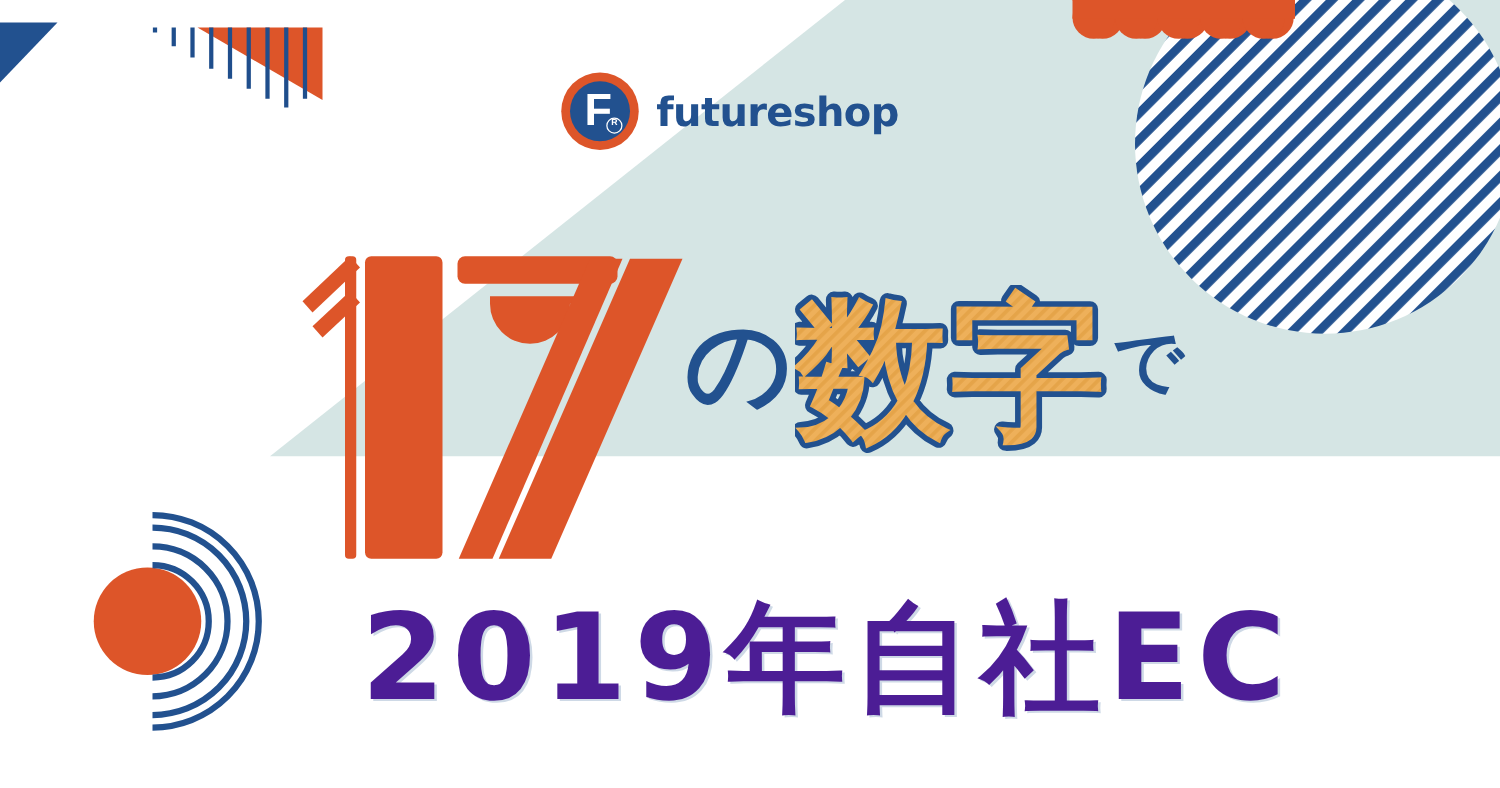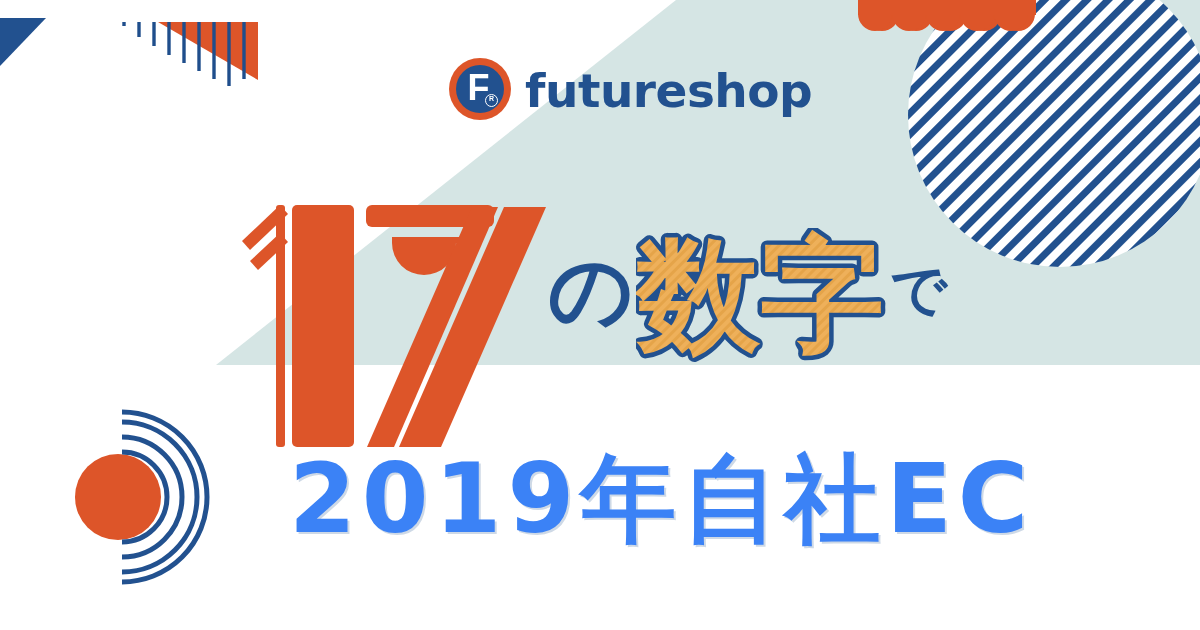--- a/index.html
+++ b/index.html
@@ -44,21 +44,21 @@
   }
   .brand-mark .rmark{
     position:absolute;right:6px;bottom:6px;
     width:11px;height:11px;border-radius:50%;
     border:1.4px solid #ffffff;
     color:#ffffff;font-size:7px;line-height:8px;
     text-align:center;font-weight:700;
   }
   .brand-word{
     color:#22518f;
-    font-size:47px;
+    font-size:32px;
     font-weight:700;
     letter-spacing:-0.5px;
     line-height:1;
     font-family:"DejaVu Sans","Liberation Sans",sans-serif;
     white-space:nowrap;
     position:relative;top:1px;
   }
 
   
   .headline{
@@ -99,22 +99,22 @@
   
   .row-furi{
     position:absolute;left:527px;top:336px;
     font-size:112px;color:#22518f;
     letter-spacing:4px;
     z-index:32;
   }
 
   
   .row-year{
-    position:absolute;left:289px;top:451px;
-    font-size:96px;color:#3b82f6;
+    position:absolute;left:289px;top:478px;
+    font-size:96px;color:#4c1d95;
     letter-spacing:6px;
     z-index:32;
   }
 
   .textshadow{
     text-shadow:2px 2px 0 rgba(34,81,143,0.22);
   }
 </style>
 </head>
 <body>

